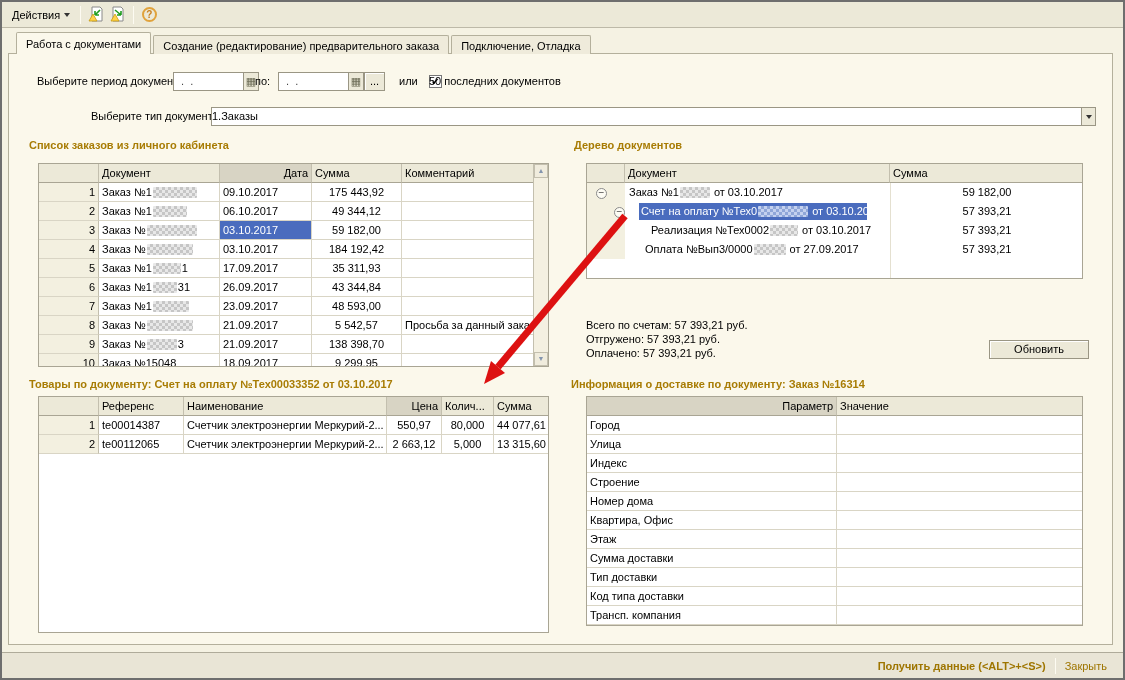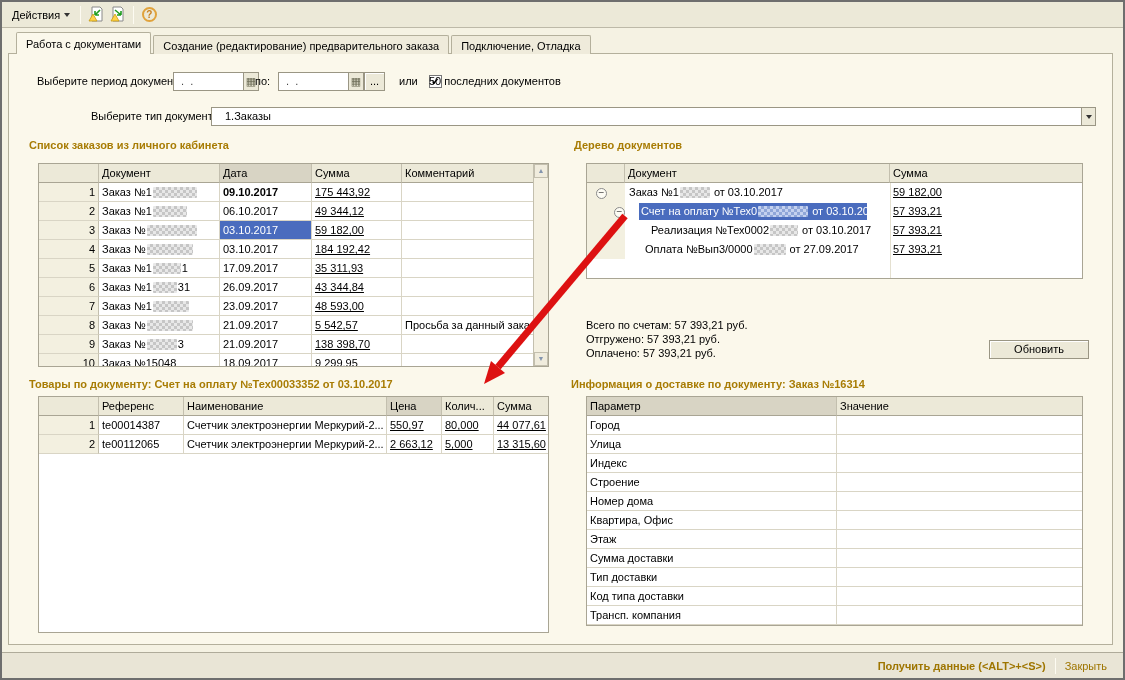--- a/index.html
+++ b/index.html
@@ -21,32 +21,32 @@
   .tabpage{position:absolute;left:8px;top:53px;width:1105px;height:592px;background:#fbf8eb;border:1px solid #b4b09c;z-index:4;}
   
   .flt-label{position:absolute;height:19px;line-height:19px;white-space:nowrap;}
   .datefield{position:absolute;top:18px;height:19px;background:#fff;border:1px solid #9a9684;display:flex;}
   .df-text{flex:1;line-height:17px;padding-left:4px;color:#444;white-space:pre;}
   .df-btn{width:15px;background:#ece9d8;border-left:1px solid #9a9684;display:flex;align-items:center;justify-content:center;}
   .cal-icon{font-size:11px;line-height:11px;color:#6b6b55;}
   .btnc{position:absolute;background:#ece9d8;border:1px solid #9a9684;box-shadow:inset 1px 1px 0 #fff;text-align:center;}
   .checkbox{position:absolute;width:13px;height:13px;background:#fff;border:1px solid #777;display:flex;align-items:center;justify-content:center;}
   .combo{position:absolute;background:#fff;border:1px solid #9a9684;display:flex;}
-  .combo-text{flex:1;line-height:17px;padding-left:5px;margin-left:8px;}
+  .combo-text{flex:1;line-height:17px;}
   .combo-btn{width:14px;background:#ece9d8;border-left:1px solid #9a9684;display:flex;align-items:center;justify-content:center;}
   .combo-arrow{width:0;height:0;border-left:3px solid transparent;border-right:3px solid transparent;border-top:4px solid #333;}
   
   .section-title{position:absolute;font-weight:bold;color:#a87c04;white-space:nowrap;}
   .tbl{position:absolute;background:#fff;border:1px solid #a9a594;overflow:hidden;}
   .r{white-space:nowrap;height:19px;}
   .c{display:inline-block;height:19px;line-height:18px;padding:0 3px;border-right:1px solid #d9d5c5;border-bottom:1px solid #d9d5c5;overflow:hidden;white-space:nowrap;vertical-align:top;}
   .hdr .c{background:#ece9d8;border-right:1px solid #c3bfae;border-bottom:1px solid #a9a594;}
-  .hdr .c.hl{background:#d8d4c4;}
+  .hdr .c.hl{background:#d8d4c4;text-align:right;}
   .c.rnum{background:#f3f0e0;text-align:right;border-right:1px solid #c3bfae;}
-  .c.num{text-align:left;text-decoration:underline;}
+  .c.num{text-align:center;}
   .c.sel{background:#4a6cbe;color:#fff;}
   .c.nb{border:none;}
   .c.tcol1{background:#f3f0e0;border:none;}
   .px{display:inline-block;height:11px;vertical-align:-2px;margin:0 1px;border-radius:1px;filter:blur(.5px);
       background-image:linear-gradient(45deg,#c6c6c6 25%,transparent 25%,transparent 75%,#c6c6c6 75%),linear-gradient(45deg,#c6c6c6 25%,#e8e8e8 25%,#e8e8e8 75%,#c6c6c6 75%);
       background-size:6px 6px;background-position:0 0,3px 3px;}
   .px.pxb{background-image:linear-gradient(45deg,#8fa6d8 25%,transparent 25%,transparent 75%,#8fa6d8 75%),linear-gradient(45deg,#8fa6d8 25%,#c4d1ef 25%,#c4d1ef 75%,#8fa6d8 75%);}
   .exp{display:inline-block;width:11px;height:11px;border:1px solid #8a8a8a;border-radius:50%;background:#fdfcf4;color:#444;font-size:10px;line-height:8px;text-align:center;margin-top:3px;}
   .tsel{display:inline-block;background:#4a6cbe;color:#fff;width:228px;height:17px;line-height:17px;margin-top:1px;padding-left:2px;}
   .vscroll{position:absolute;right:0;top:0;bottom:0;width:15px;background:#f4f0e1;border-left:1px solid #c3bfae;}
@@ -133,21 +133,21 @@
       <span class="combo-text">1.Заказы</span>
       <span class="combo-btn">
           <span class="combo-arrow"></span>
         </span>
     </div>
 
     <div class="section-title" style="left:20px;top:85px;">Список заказов из личного кабинета</div>
     <div class="tbl" style="left:29px;top:109px;width:511px;height:204px;">
       <div id="orders-grid">
           <div class="r hdr"><div class="c" style="width: 60px;"></div><div class="c" style="width: 121px;">Документ</div><div class="c hl" style="width: 92px;">Дата</div><div class="c" style="width: 90px;">Сумма</div><div class="c" style="width: 133px;">Комментарий</div></div>
-          <div class="r"><div class="c rnum" style="width: 60px;">1</div><div class="c" style="width: 121px;">Заказ №1<span class="px" style="width: 44px;"></span></div><div class="c" style="width: 92px; font-weight: bold;">09.10.2017</div><div class="c num" style="width: 90px;">175 443,92</div><div class="c" style="width: 133px;"></div></div>
+          <div class="r"><div class="c rnum" style="width: 60px;">1</div><div class="c" style="width: 121px;">Заказ №1<span class="px" style="width: 44px;"></span></div><div class="c" style="width: 92px;">09.10.2017</div><div class="c num" style="width: 90px;">175 443,92</div><div class="c" style="width: 133px;"></div></div>
           <div class="r"><div class="c rnum" style="width: 60px;">2</div><div class="c" style="width: 121px;">Заказ №1<span class="px" style="width: 34px;"></span></div><div class="c" style="width: 92px;">06.10.2017</div><div class="c num" style="width: 90px;">49 344,12</div><div class="c" style="width: 133px;"></div></div>
           <div class="r"><div class="c rnum" style="width: 60px;">3</div><div class="c" style="width: 121px;">Заказ №<span class="px" style="width: 50px;"></span></div><div class="c sel" style="width: 92px;">03.10.2017</div><div class="c num" style="width: 90px;">59 182,00</div><div class="c" style="width: 133px;"></div></div>
           <div class="r"><div class="c rnum" style="width: 60px;">4</div><div class="c" style="width: 121px;">Заказ №<span class="px" style="width: 46px;"></span></div><div class="c" style="width: 92px;">03.10.2017</div><div class="c num" style="width: 90px;">184 192,42</div><div class="c" style="width: 133px;"></div></div>
           <div class="r"><div class="c rnum" style="width: 60px;">5</div><div class="c" style="width: 121px;">Заказ №1<span class="px" style="width: 28px;"></span>1</div><div class="c" style="width: 92px;">17.09.2017</div><div class="c num" style="width: 90px;">35 311,93</div><div class="c" style="width: 133px;"></div></div>
           <div class="r"><div class="c rnum" style="width: 60px;">6</div><div class="c" style="width: 121px;">Заказ №1<span class="px" style="width: 24px;"></span>31</div><div class="c" style="width: 92px;">26.09.2017</div><div class="c num" style="width: 90px;">43 344,84</div><div class="c" style="width: 133px;"></div></div>
           <div class="r"><div class="c rnum" style="width: 60px;">7</div><div class="c" style="width: 121px;">Заказ №1<span class="px" style="width: 36px;"></span></div><div class="c" style="width: 92px;">23.09.2017</div><div class="c num" style="width: 90px;">48 593,00</div><div class="c" style="width: 133px;"></div></div>
           <div class="r"><div class="c rnum" style="width: 60px;">8</div><div class="c" style="width: 121px;">Заказ №<span class="px" style="width: 46px;"></span></div><div class="c" style="width: 92px;">21.09.2017</div><div class="c num" style="width: 90px;">5 542,57</div><div class="c" style="width: 133px;">Просьба за данный зака.</div></div>
           <div class="r"><div class="c rnum" style="width: 60px;">9</div><div class="c" style="width: 121px;">Заказ №<span class="px" style="width: 30px;"></span>3</div><div class="c" style="width: 92px;">21.09.2017</div><div class="c num" style="width: 90px;">138 398,70</div><div class="c" style="width: 133px;"></div></div>
           <div class="r"><div class="c rnum" style="width: 60px;">10</div><div class="c" style="width: 121px;">Заказ №15048</div><div class="c" style="width: 92px;">18.09.2017</div><div class="c num" style="width: 90px;">9 299,95</div><div class="c" style="width: 133px;"></div></div>
         </div>

